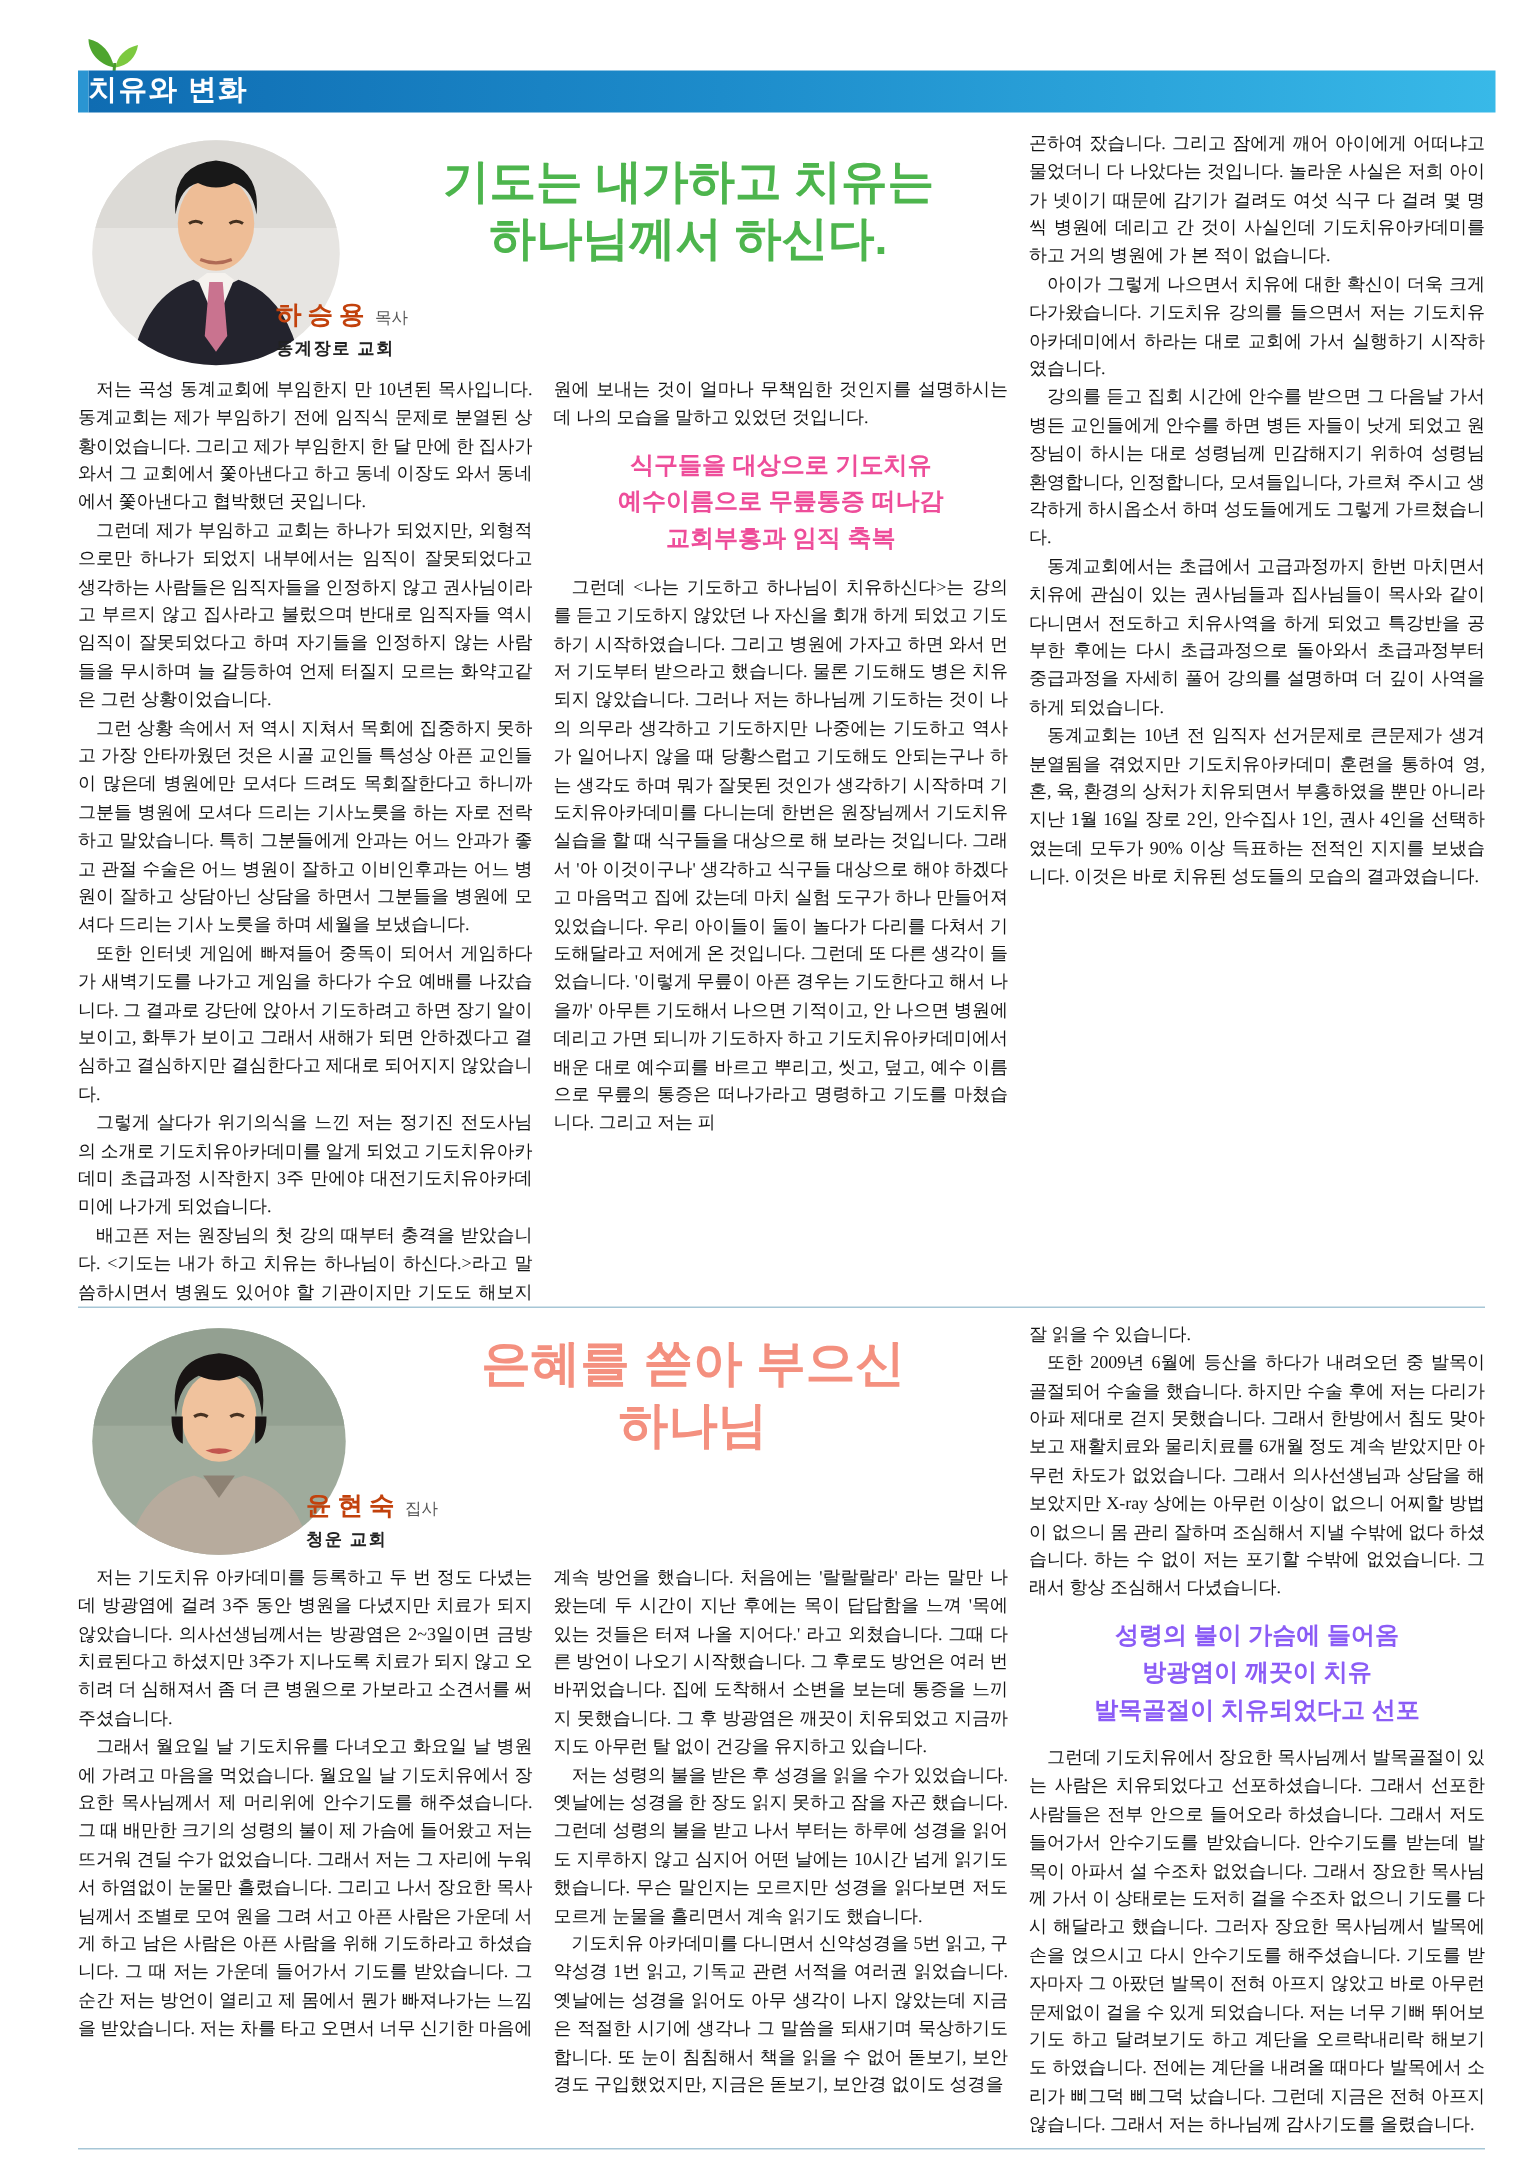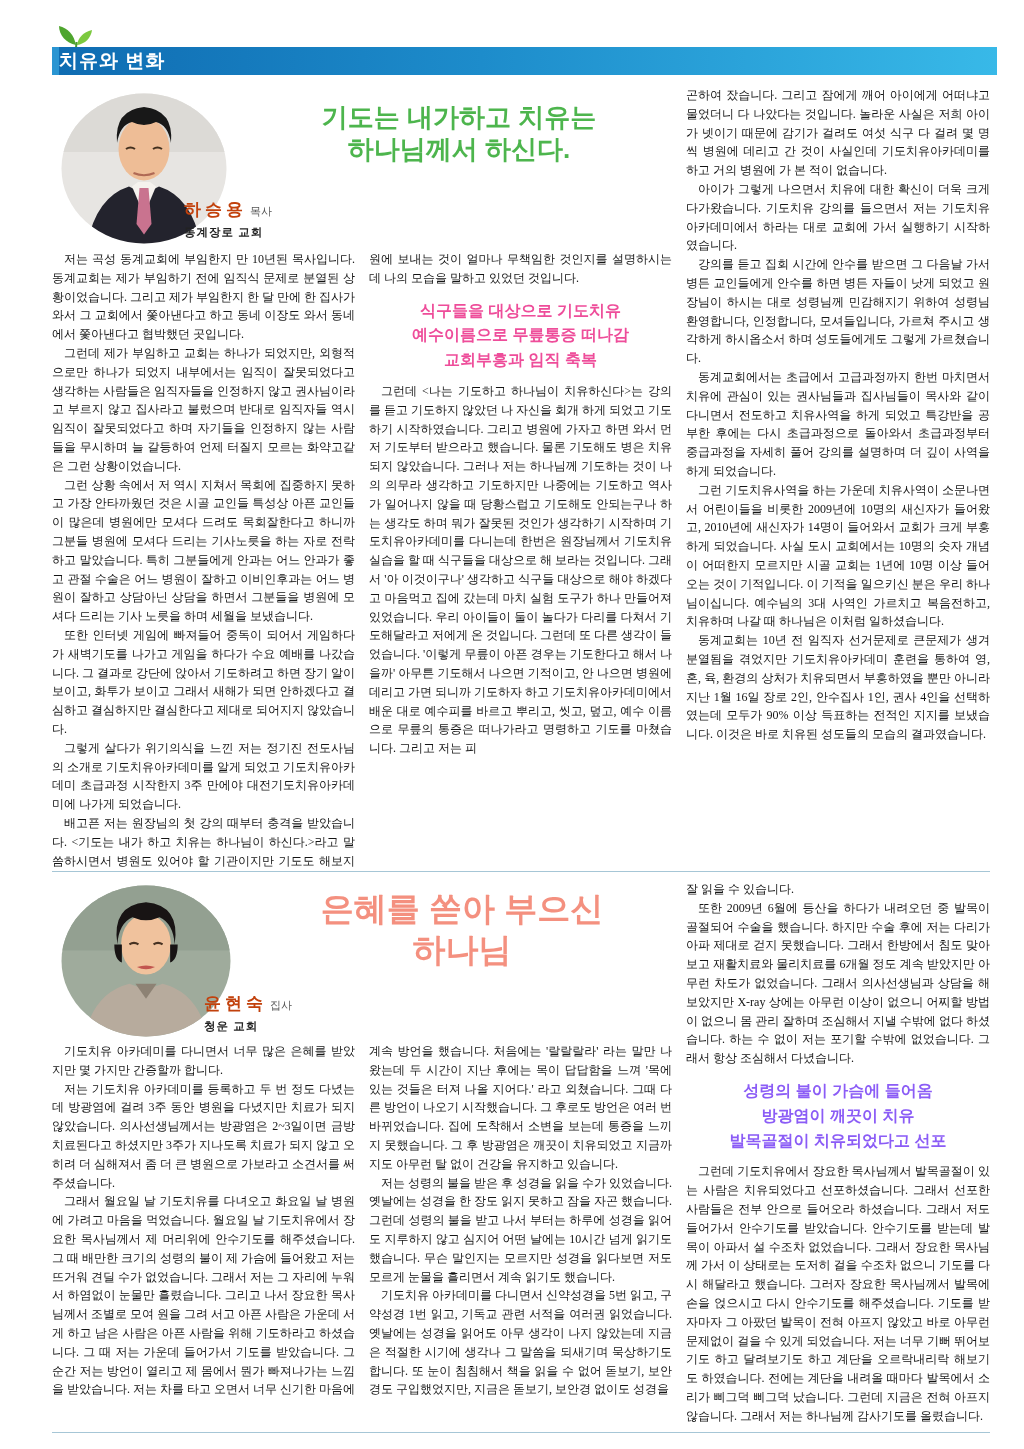--- a/index.html
+++ b/index.html
@@ -28,21 +28,21 @@
   .divider{position:absolute;left:52px;width:938px;height:1px;background:#a6c6d6;}
 
   
   .art-header{position:relative;}
   .a1-header{height:164px;}
   .a2-header{height:162px;}
   .photo{position:absolute;}
   .photo svg{display:block;}
   .art-title{position:absolute;text-align:center;
     font-family:"Liberation Sans","DejaVu Sans",sans-serif;font-weight:bold;}
-  .a1-title{left:198px;top:16px;width:418px;font-size:26px;line-height:1.22;color:#4db54d;}
+  .a1-title{left:198px;top:16px;width:418px;font-size:31px;line-height:1.22;color:#4db54d;}
   .a2-title{left:210px;top:8px;width:400px;font-size:33px;line-height:1.25;color:#f4907f;}
   .author{position:absolute;font-family:"Liberation Sans","DejaVu Sans",sans-serif;}
   .a1-author{left:132px;top:112px;}
   .a2-author{left:152px;top:112px;}
   .author .name{font-size:17px;letter-spacing:4px;color:#c2410c;font-weight:bold;}
   .author .role{font-size:11px;color:#555;margin-left:3px;}
   .author .church{font-size:11.5px;font-weight:bold;color:#222;margin-top:4px;letter-spacing:1px;}
 
   .article1{top:86px;height:784px;}
   .a1-colwrap{height:620px;overflow:hidden;}
@@ -125,21 +125,20 @@
             </div>
         </div>
       </div>
     </div>
     <div class="col3 a1-col3">
       <div class="plist cont-list">
           <p>곤하여 잤습니다. 그리고 잠에게 깨어 아이에게 어떠냐고 물었더니 다 나았다는 것입니다. 놀라운 사실은 저희 아이가 넷이기 때문에 감기가 걸려도 여섯 식구 다 걸려 몇 명씩 병원에 데리고 간 것이 사실인데 기도치유아카데미를 하고 거의 병원에 가 본 적이 없습니다.</p>
           <p>아이가 그렇게 나으면서 치유에 대한 확신이 더욱 크게 다가왔습니다. 기도치유 강의를 들으면서 저는 기도치유아카데미에서 하라는 대로 교회에 가서 실행하기 시작하였습니다.</p>
           <p>강의를 듣고 집회 시간에 안수를 받으면 그 다음날 가서 병든 교인들에게 안수를 하면 병든 자들이 낫게 되었고 원장님이 하시는 대로 성령님께 민감해지기 위하여 성령님 환영합니다, 인정합니다, 모셔들입니다, 가르쳐 주시고 생각하게 하시옵소서 하며 성도들에게도 그렇게 가르쳤습니다.</p>
           <p>동계교회에서는 초급에서 고급과정까지 한번 마치면서 치유에 관심이 있는 권사님들과 집사님들이 목사와 같이 다니면서 전도하고 치유사역을 하게 되었고 특강반을 공부한 후에는 다시 초급과정으로 돌아와서 초급과정부터 중급과정을 자세히 풀어 강의를 설명하며 더 깊이 사역을 하게 되었습니다.</p>
-          <p>그런 기도치유사역을 하는 가운데 치유사역이 소문나면서 어린이들을 비롯한 2009년에 10명의 새신자가 들어왔고, 2010년에 새신자가 14명이 들어와서 교회가 크게 부흥하게 되었습니다. 사실 도시 교회에서는 10명의 숫자 개념이 어떠한지 모르지만 시골 교회는 1년에 10명 이상 들어오는 것이 기적입니다. 이 기적을 일으키신 분은 우리 하나님이십니다. 예수님의 3대 사역인 가르치고 복음전하고, 치유하며 나갈 때 하나님은 이처럼 일하셨습니다.</p>
           <p>동계교회는 10년 전 임직자 선거문제로 큰문제가 생겨 분열됨을 겪었지만 기도치유아카데미 훈련을 통하여 영, 혼, 육, 환경의 상처가 치유되면서 부흥하였을 뿐만 아니라 지난 1월 16일 장로 2인, 안수집사 1인, 권사 4인을 선택하였는데 모두가 90% 이상 득표하는 전적인 지지를 보냈습니다. 이것은 바로 치유된 성도들의 모습의 결과였습니다.</p>
         </div>
     </div>
   </div>
 
   <div class="divider" style="top:871px;"></div>
 
   <div class="article article2">
     <div class="left-two">
       <div class="art-header a2-header">
@@ -168,21 +167,20 @@
           <div>하나님</div>
         </div>
         <div class="author a2-author">
           <span class="name">윤현숙</span><span class="role">집사</span>
           <div class="church">청운 교회</div>
         </div>
       </div>
       <div class="cols a2-colwrap">
         <div class="col">
           <div class="plist">
-              <p>기도치유 아카데미를 다니면서 너무 많은 은혜를 받았지만 몇 가지만 간증할까 합니다.</p>
               <p>저는 기도치유 아카데미를 등록하고 두 번 정도 다녔는데 방광염에 걸려 3주 동안 병원을 다녔지만 치료가 되지 않았습니다. 의사선생님께서는 방광염은 2~3일이면 금방 치료된다고 하셨지만 3주가 지나도록 치료가 되지 않고 오히려 더 심해져서 좀 더 큰 병원으로 가보라고 소견서를 써 주셨습니다.</p>
               <p>그래서 월요일 날 기도치유를 다녀오고 화요일 날 병원에 가려고 마음을 먹었습니다. 월요일 날 기도치유에서 장요한 목사님께서 제 머리위에 안수기도를 해주셨습니다. 그 때 배만한 크기의 성령의 불이 제 가슴에 들어왔고 저는 뜨거워 견딜 수가 없었습니다. 그래서 저는 그 자리에 누워서 하염없이 눈물만 흘렸습니다. 그리고 나서 장요한 목사님께서 조별로 모여 원을 그려 서고 아픈 사람은 가운데 서게 하고 남은 사람은 아픈 사람을 위해 기도하라고 하셨습니다. 그 때 저는 가운데 들어가서 기도를 받았습니다. 그 순간 저는 방언이 열리고 제 몸에서 뭔가 빠져나가는 느낌을 받았습니다. 저는 차를 타고 오면서 너무 신기한 마음에</p>
             </div>
         </div>
         <div class="col">
           <div class="plist cont-list">
               <p>계속 방언을 했습니다. 처음에는 '랄랄랄라' 라는 말만 나왔는데 두 시간이 지난 후에는 목이 답답함을 느껴 '목에 있는 것들은 터져 나올 지어다.' 라고 외쳤습니다. 그때 다른 방언이 나오기 시작했습니다. 그 후로도 방언은 여러 번 바뀌었습니다. 집에 도착해서 소변을 보는데 통증을 느끼지 못했습니다. 그 후 방광염은 깨끗이 치유되었고 지금까지도 아무런 탈 없이 건강을 유지하고 있습니다.</p>
               <p>저는 성령의 불을 받은 후 성경을 읽을 수가 있었습니다. 옛날에는 성경을 한 장도 읽지 못하고 잠을 자곤 했습니다. 그런데 성령의 불을 받고 나서 부터는 하루에 성경을 읽어도 지루하지 않고 심지어 어떤 날에는 10시간 넘게 읽기도 했습니다. 무슨 말인지는 모르지만 성경을 읽다보면 저도 모르게 눈물을 흘리면서 계속 읽기도 했습니다.</p>
               <p>기도치유 아카데미를 다니면서 신약성경을 5번 읽고, 구약성경 1번 읽고, 기독교 관련 서적을 여러권 읽었습니다. 옛날에는 성경을 읽어도 아무 생각이 나지 않았는데 지금은 적절한 시기에 생각나 그 말씀을 되새기며 묵상하기도 합니다. 또 눈이 침침해서 책을 읽을 수 없어 돋보기, 보안경도 구입했었지만, 지금은 돋보기, 보안경 없이도 성경을</p>
             </div>

